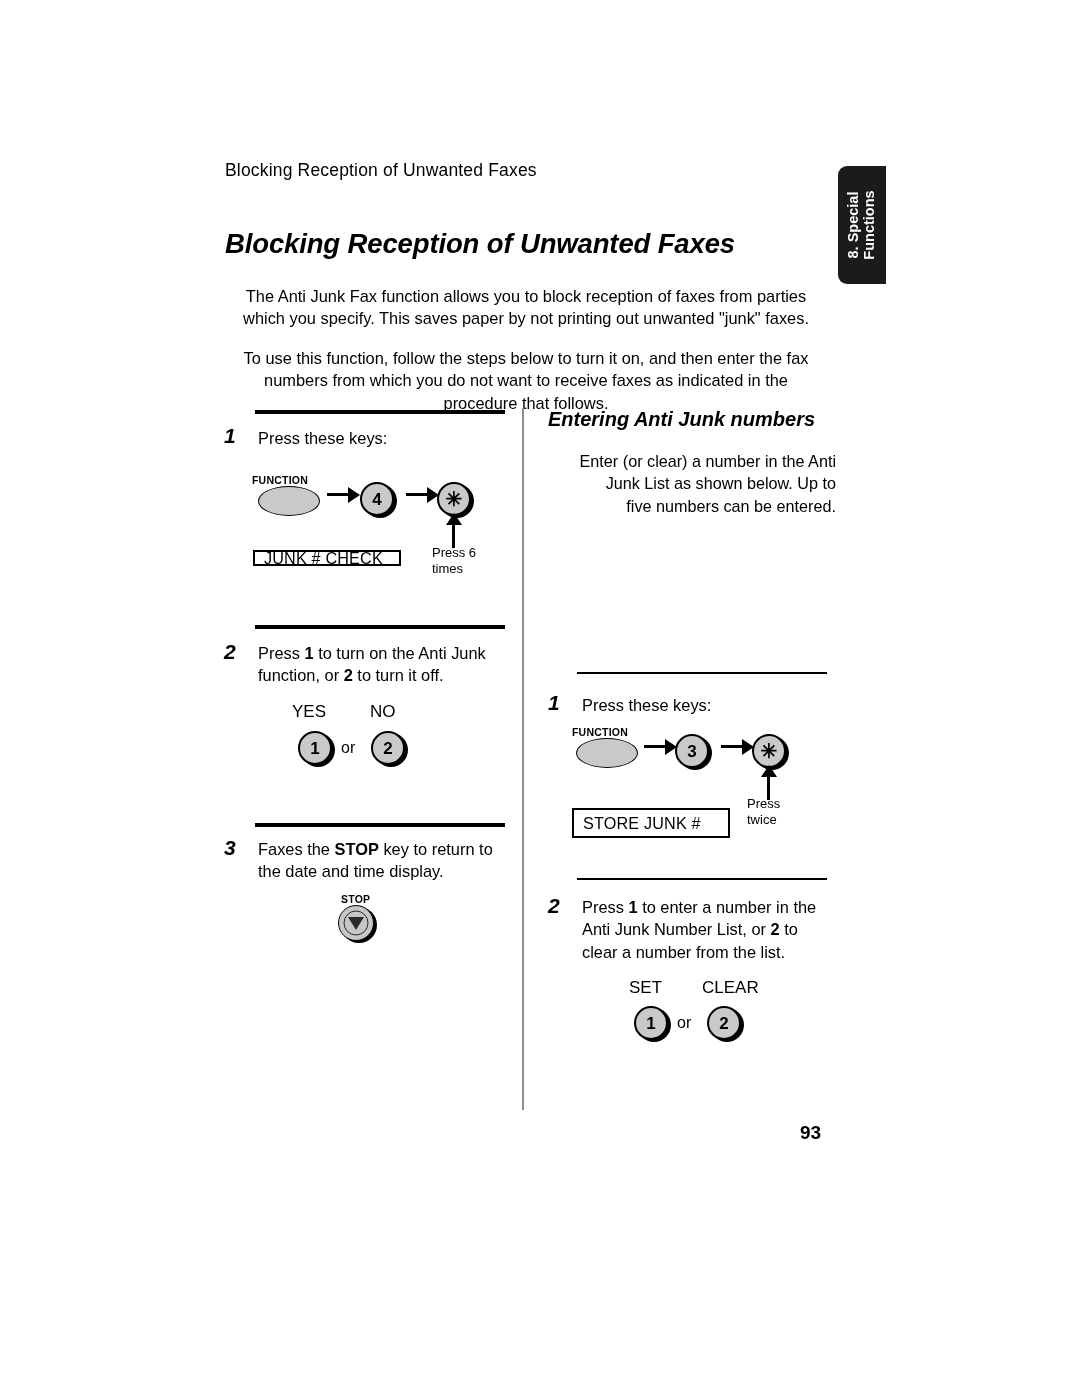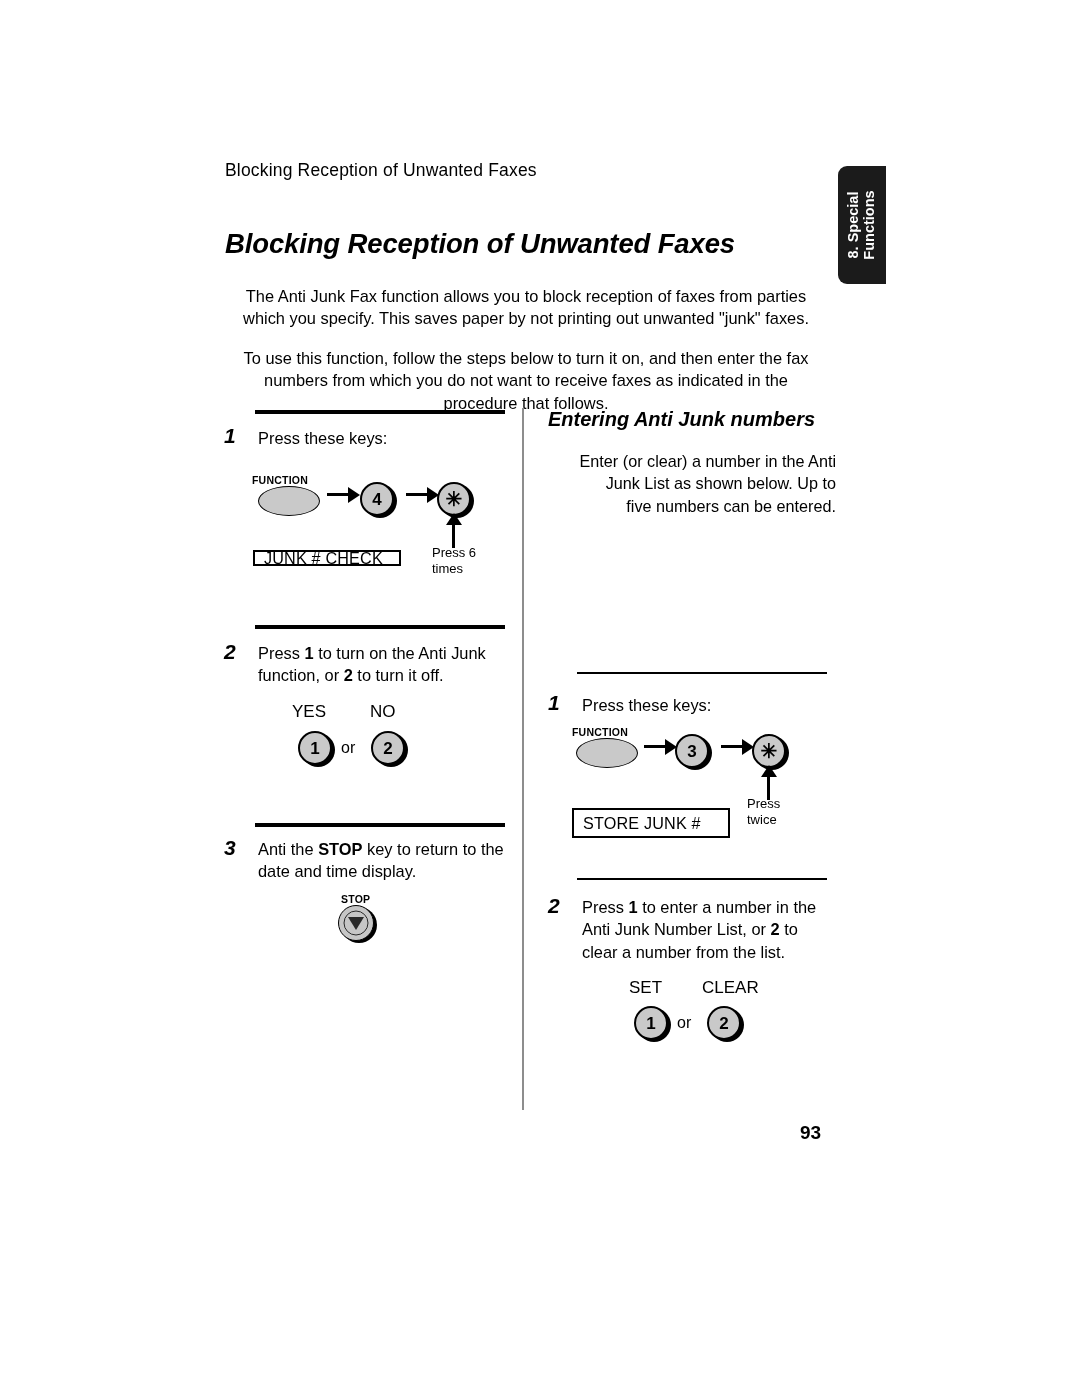--- a/index.html
+++ b/index.html
@@ -323,21 +323,21 @@
 
   <div class="choice-label" style="left:292px; top:702px;">YES</div>
   <div class="choice-label" style="left:370px; top:702px;">NO</div>
 
   <div class="key-round" style="left:298px; top:731px;">1</div>
   <div class="or-text" style="left:341px; top:739px;">or</div>
   <div class="key-round" style="left:371px; top:731px;">2</div>
 
   <div class="rule rule-thick" style="left:255px; top:823px; width:250px;"></div>
   <div class="step-num" style="left:224px; top:836px;">3</div>
-  <div class="step-text" style="left:258px; top:838px; width:250px;"><span>Anti the </span><b>STOP</b><span> key to return to the date and time display.</span></div>
+  <div class="step-text" style="left:258px; top:838px; width:250px;"><span>Faxes the </span><b>STOP</b><span> key to return to the date and time display.</span></div>
 
   <div class="key-caption" style="left:341px; top:893px;">STOP</div>
   <div class="key-stop-wrap" style="left:338px; top:905px; width:42px; height:42px;">
     <div class="key-stop">
       <div class="key-stop-inner"></div>
       <div class="key-stop-tri"></div>
     </div>
   </div>
 
   <div class="sec-heading">Entering Anti Junk numbers</div>

